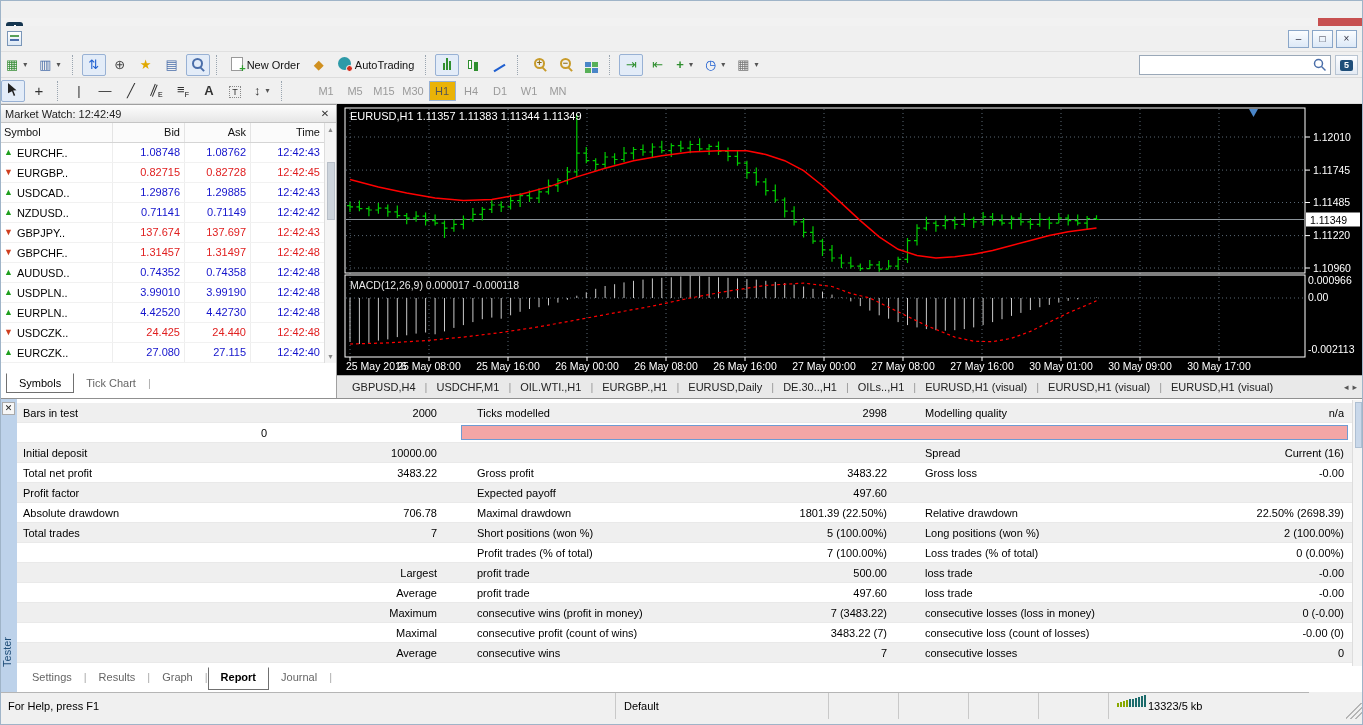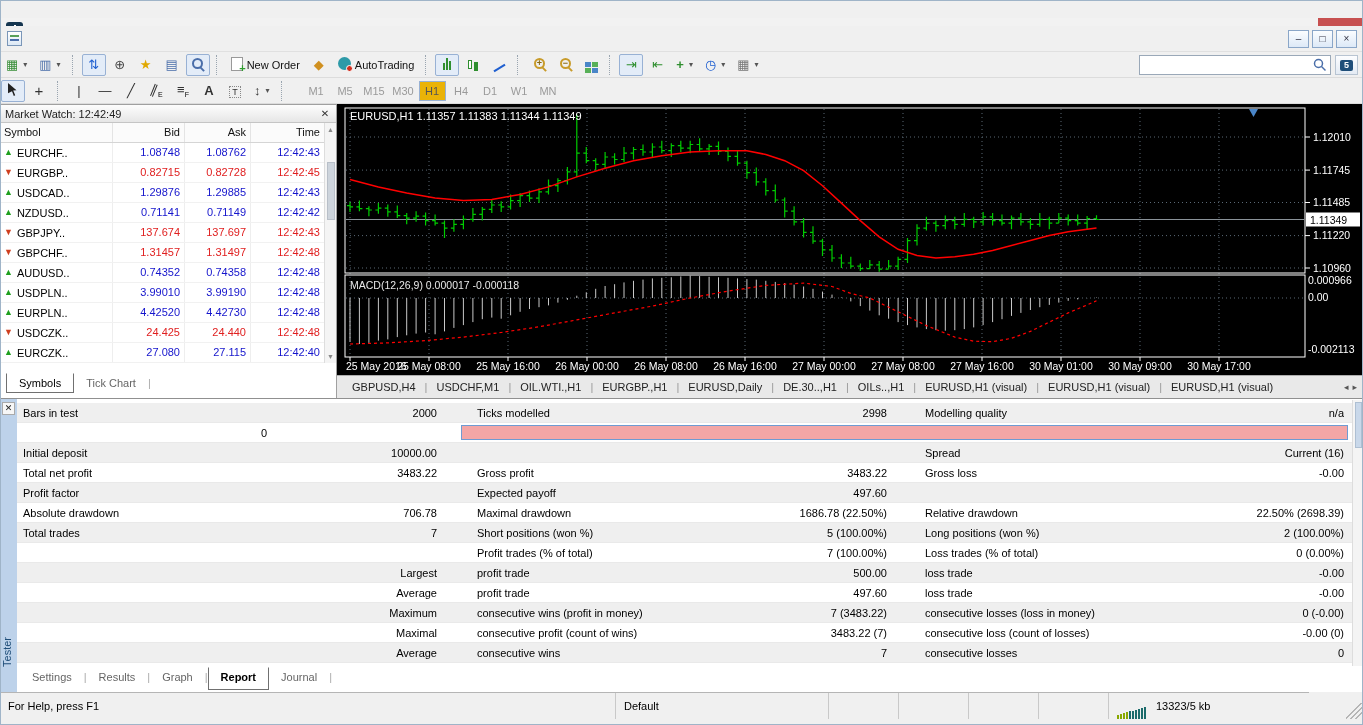--- a/index.html
+++ b/index.html
@@ -108,21 +108,21 @@
 .t-scroll{position:absolute;right:0;top:1px;width:11px;height:266px;background:#f4f4f4;border-left:1px solid #ddd;display:flex;flex-direction:column;align-items:center}
 .t-thumb{width:7px;height:46px;background:#c9d8ea;border:1px solid #aebfd2;margin-top:2px}
 .tester-tabs{position:absolute;left:20px;bottom:2px;display:flex;height:22px}
 .btab.report{font-weight:bold}
 
 .statusbar{left:0;top:692px;width:1309px;height:33px;background:#f0f0f0;border-top:1px solid #b5b5b5;display:flex;align-items:flex-start}
 .scell{height:26px;line-height:26px;border-right:1px solid #c9c9c9;padding:0 8px;white-space:nowrap}
 .scell.help{flex:1}
 .scell.profile{width:213px}
 .scell.blank{width:70px}
-.scell.conn{border-right:none;display:flex;align-items:flex-end;gap:10px;min-width:200px}
+.scell.conn{border-right:none;display:flex;align-items:flex-start;gap:2px;min-width:200px}
 .sigbars{display:inline-flex;align-items:flex-end;gap:1px;height:14px}
 .sigbars i{width:2px}
 .grip{position:absolute;right:1px;top:703px;width:16px;height:16px;
  background:linear-gradient(135deg,transparent 0 46%,#b5b5b5 46% 52%,transparent 52% 62%,#b5b5b5 62% 68%,transparent 68% 78%,#b5b5b5 78% 84%,transparent 84%)}
 .frame{position:absolute;inset:0;border:1px solid #9fb4c8;pointer-events:none}
 </style>
 </head>
 <body>
 
 <div class="abs titlebar">
@@ -279,21 +279,21 @@
       </span>
       <span class="tbtn">
         <span><span class="boxT">T</span></span>
       </span>
       <span class="tbtn">
         <span><span class="g" style="color:#333">↕</span></span>
         <span class="caret">▾</span>
       </span>
       <span class="tgrip"></span>
     </span>
-  <span id="timeframe-buttons" style="display:flex;align-items:center;margin-left:12px">
+  <span id="timeframe-buttons" style="display:flex;align-items:center;margin-left:22px">
       <span class="tfbtn">M1</span>
       <span class="tfbtn">M5</span>
       <span class="tfbtn">M15</span>
       <span class="tfbtn">M30</span>
       <span class="tfbtn active">H1</span>
       <span class="tfbtn">H4</span>
       <span class="tfbtn">D1</span>
       <span class="tfbtn">W1</span>
       <span class="tfbtn">MN</span>
     </span>
@@ -564,21 +564,21 @@
         <div class="v"></div>
         <div class="c2">Expected payoff</div>
         <div class="v">497.60</div>
         <div class="c4"></div>
         <div class="v"></div>
       </div>
       <div class="trow">
         <div class="c0">Absolute drawdown</div>
         <div class="v">706.78</div>
         <div class="c2">Maximal drawdown</div>
-        <div class="v">1686.78 (22.50%)</div>
+        <div class="v">1801.39 (22.50%)</div>
         <div class="c4">Relative drawdown</div>
         <div class="v">22.50% (2698.39)</div>
       </div>
       <div class="trow alt">
         <div class="c0">Total trades</div>
         <div class="v">7</div>
         <div class="c2">Short positions (won %)</div>
         <div class="v">5 (100.00%)</div>
         <div class="c4">Long positions (won %)</div>
         <div class="v">2 (100.00%)</div>

